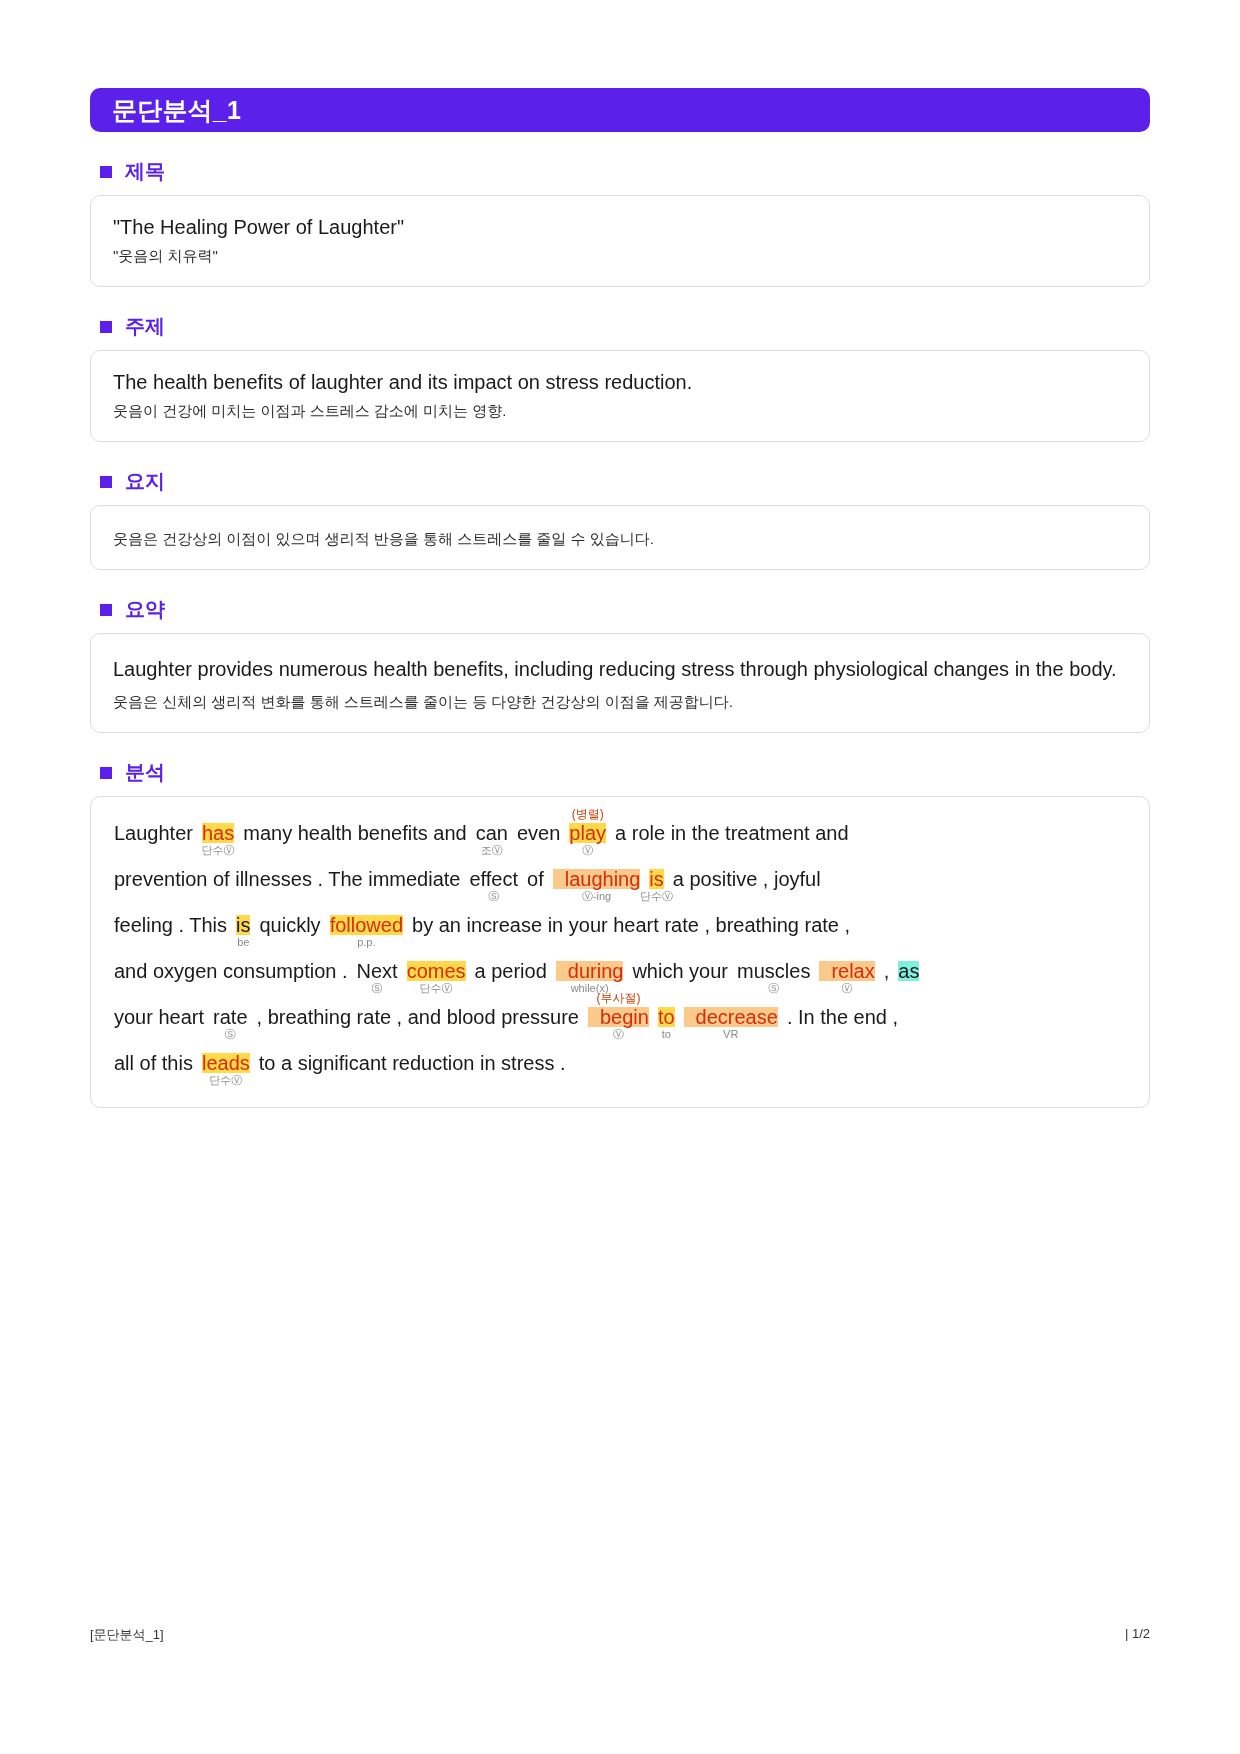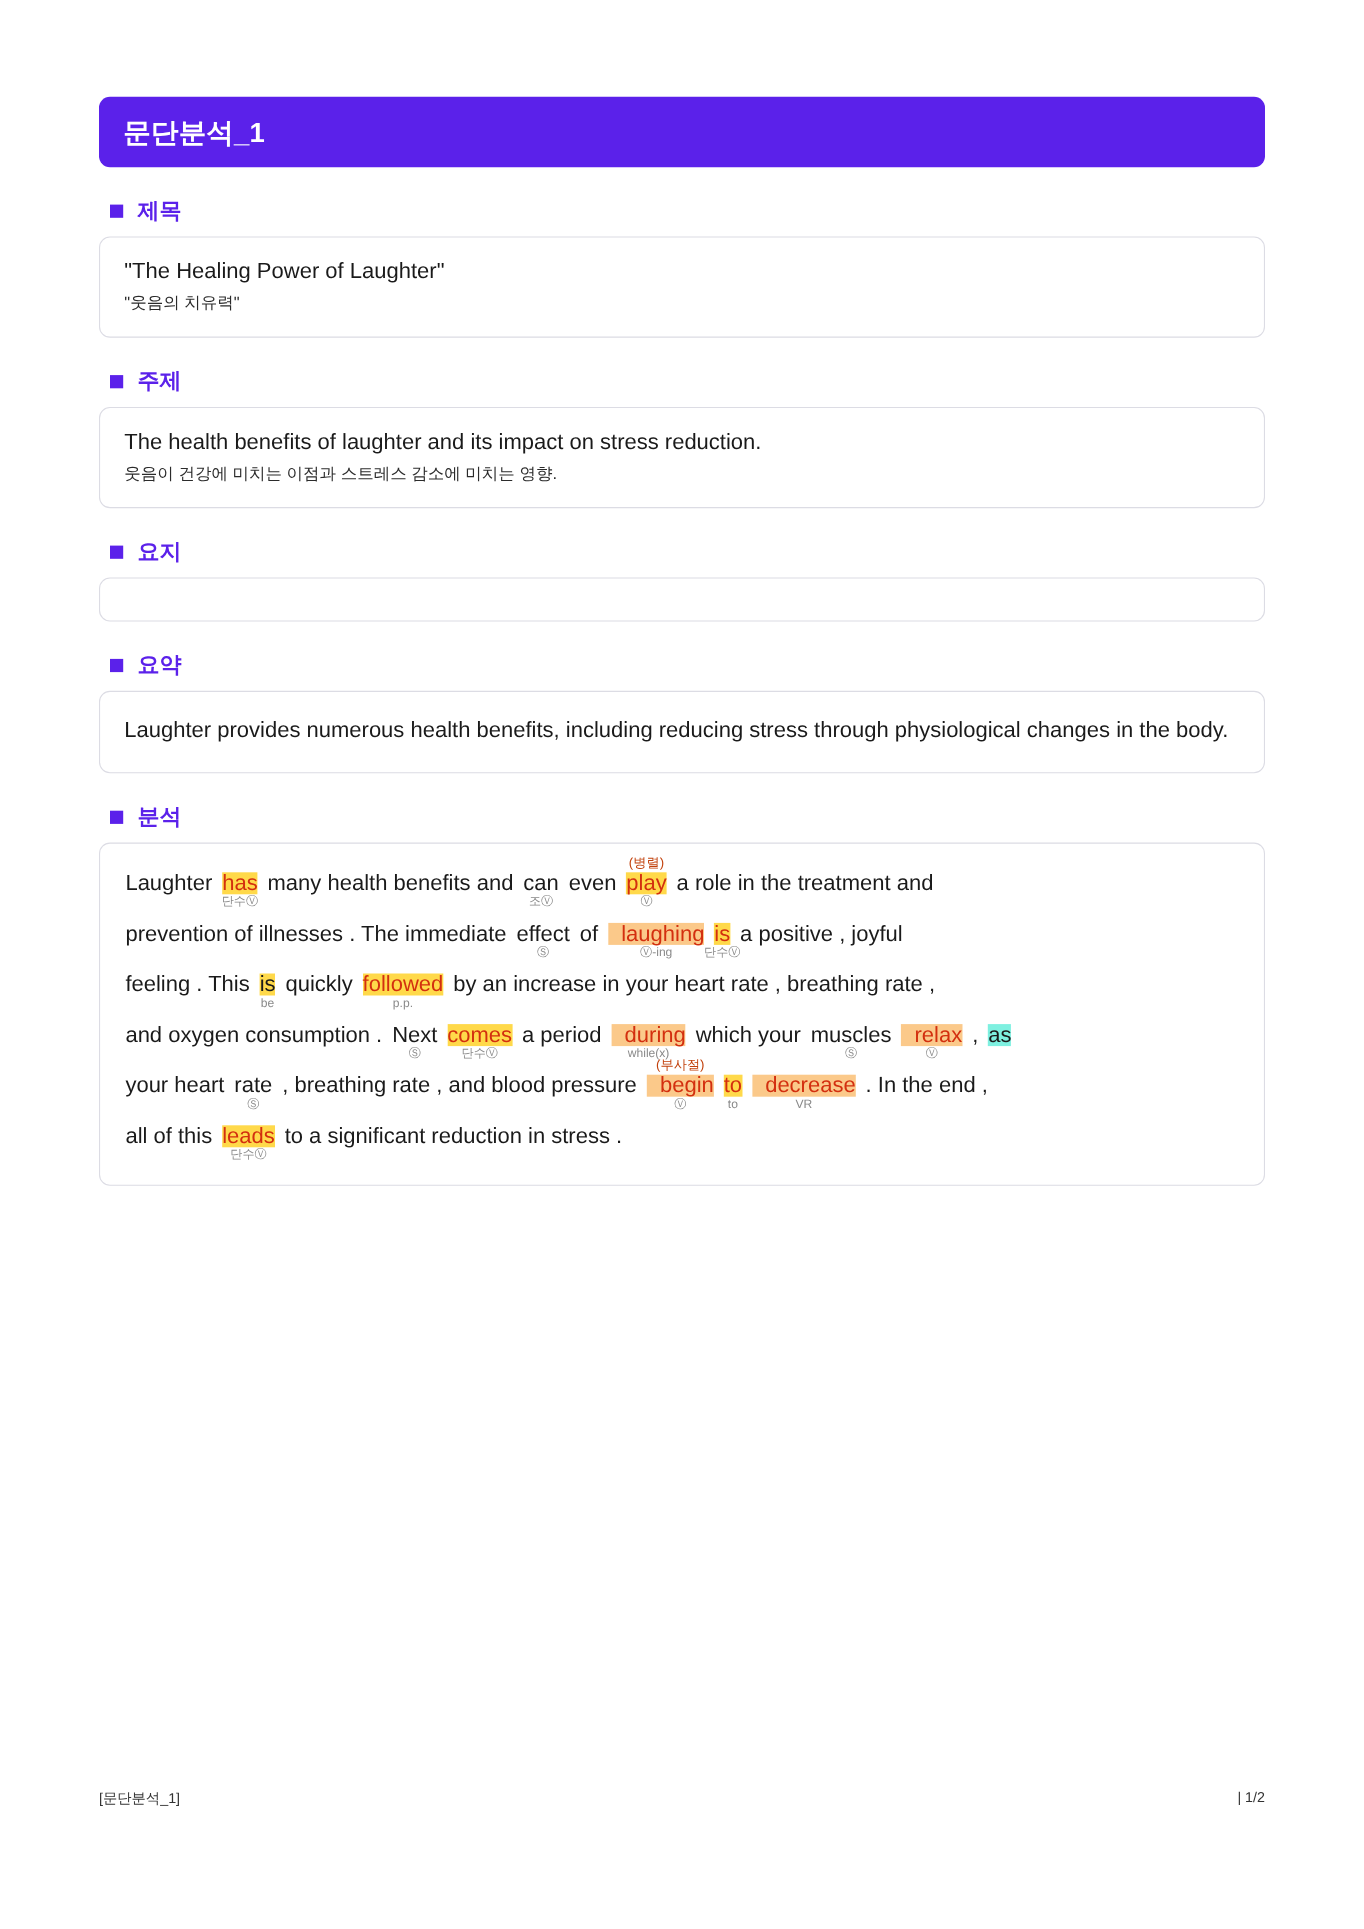--- a/index.html
+++ b/index.html
@@ -17,21 +17,21 @@
   .page {
     position: absolute;
     left: 90px;
     top: 88px;
     width: 1060px;
   }
   .doc-header {
     background: #5b21ea;
     color: #ffffff;
     border-radius: 10px;
-    height: 64px;
+    height: 44px;
     display: flex;
     align-items: center;
     padding: 0 22px;
     box-sizing: border-box;
     font-size: 25px;
     font-weight: bold;
     letter-spacing: 0.2px;
   }
   .section-title {
     margin: 26px 0 10px 10px;
@@ -151,28 +151,30 @@
   <div class="card">
     <div class="en-line">The health benefits of laughter and its impact on stress reduction.</div>
     <div class="ko-line">웃음이 건강에 미치는 이점과 스트레스 감소에 미치는 영향.</div>
   </div>
 
   <div class="section-title">
     <span class="bullet-sq"></span>
     <span>요지</span>
   </div>
   <div class="card">
+    <div class="ko-line">웃음은 건강상의 이점이 있으며 생리적 반응을 통해 스트레스를 줄일 수 있습니다.</div>
   </div>
 
   <div class="section-title">
     <span class="bullet-sq"></span>
     <span>요약</span>
   </div>
   <div class="card summary">
     <div class="en-line">Laughter provides numerous health benefits, including reducing stress through physiological changes in the body.</div>
+    <div class="ko-line">웃음은 신체의 생리적 변화를 통해 스트레스를 줄이는 등 다양한 건강상의 이점을 제공합니다.</div>
   </div>
 
   <div class="section-title">
     <span class="bullet-sq"></span>
     <span>분석</span>
   </div>
   <div class="card analysis" id="analysis-box">
       <div class="a-line"><span class="tok"><span class="txt u">Laughter</span></span><span class="sp"></span><span class="tok"><span class="txt hl-yellow u red">has</span><span class="sub">단수Ⓥ</span></span><span class="sp"></span><span class="tok"><span class="txt">many health benefits and</span></span><span class="sp"></span><span class="tok"><span class="txt u">can</span><span class="sub">조Ⓥ</span></span><span class="sp"></span><span class="tok"><span class="txt">even</span></span><span class="sp"></span><span class="tok"><span class="txt hl-yellow u red">play</span><span class="sub">Ⓥ</span><span class="sup">(병렬)</span></span><span class="sp"></span><span class="tok"><span class="txt">a role in the treatment and</span></span></div>
       <div class="a-line"><span class="tok"><span class="txt">prevention of illnesses . The immediate</span></span><span class="sp"></span><span class="tok"><span class="txt u">effect</span><span class="sub">Ⓢ</span></span><span class="sp"></span><span class="tok"><span class="txt">of</span></span><span class="sp"></span><span class="tok"><span class="txt hl-orange u red">laughing</span><span class="sub">Ⓥ-ing</span></span><span class="sp"></span><span class="tok"><span class="txt hl-yellow u red">is</span><span class="sub">단수Ⓥ</span></span><span class="sp"></span><span class="tok"><span class="txt">a positive , joyful</span></span></div>
       <div class="a-line"><span class="tok"><span class="txt">feeling . This</span></span><span class="sp"></span><span class="tok"><span class="txt hl-yellow u">is</span><span class="sub">be</span></span><span class="sp"></span><span class="tok"><span class="txt">quickly</span></span><span class="sp"></span><span class="tok"><span class="txt hl-yellow u red">followed</span><span class="sub">p.p.</span></span><span class="sp"></span><span class="tok"><span class="txt">by an increase in your heart rate , breathing rate ,</span></span></div>

